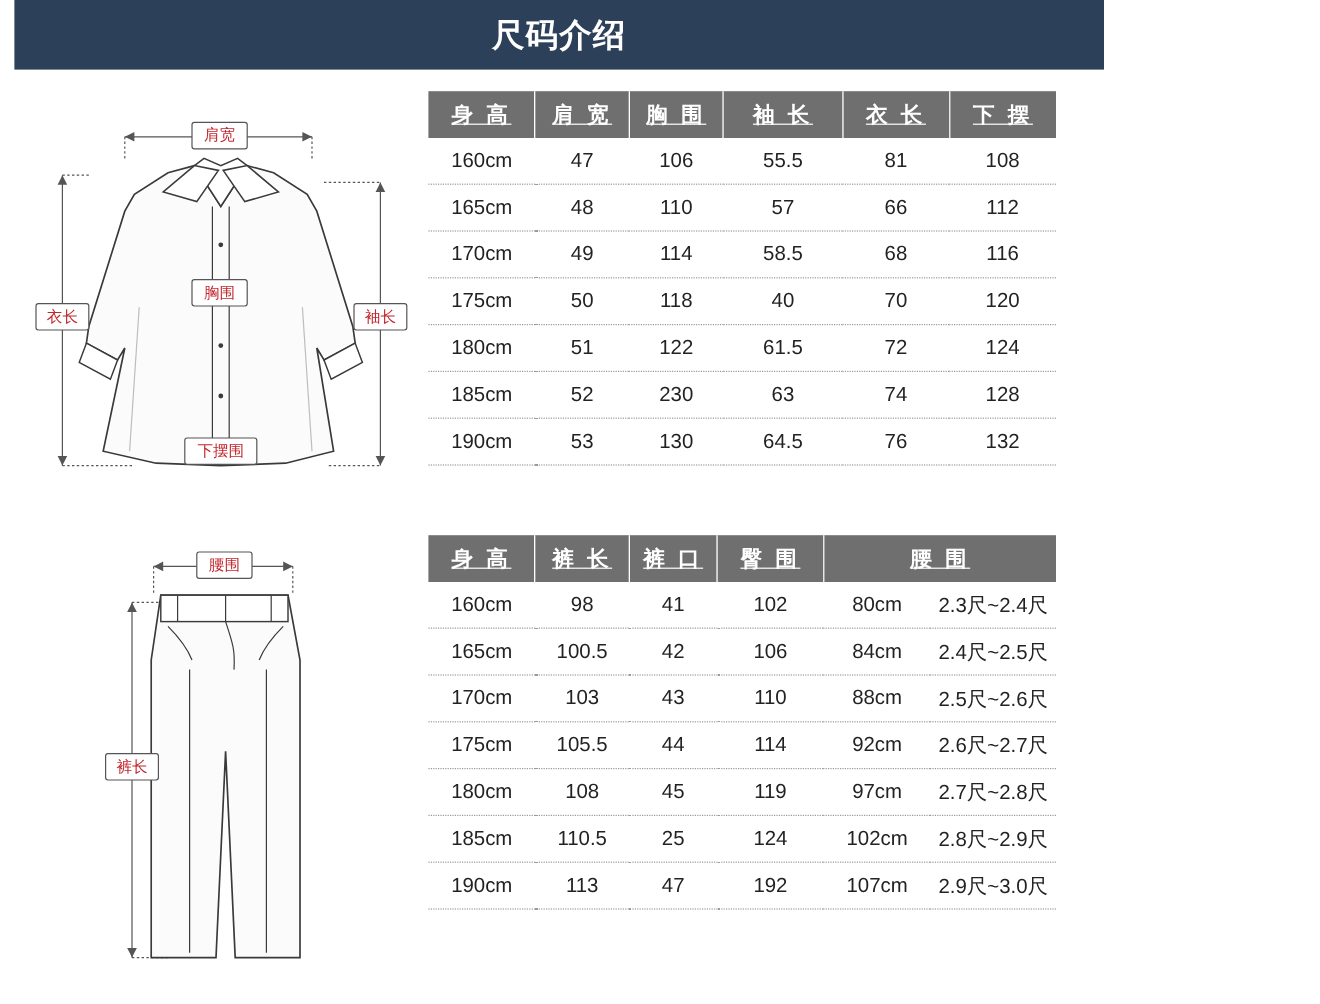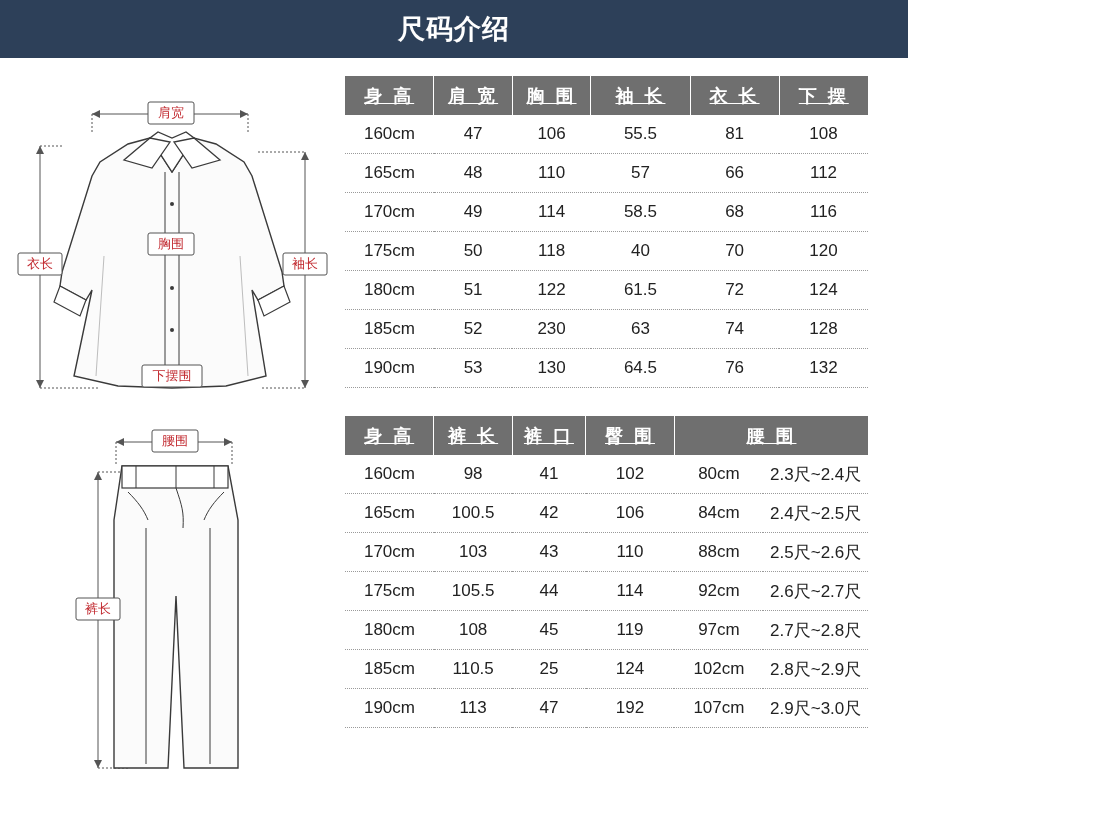--- a/index.html
+++ b/index.html
@@ -11,20 +11,21 @@
     height: 837px;
     background: #ffffff;
     font-family: "Liberation Sans", sans-serif;
     color: #1a1a1a;
     overflow: hidden;
   }
   .page {
     position: relative;
     width: 908px;
     height: 837px;
+    padding-left: 12px;
   }
   
   .header {
     height: 58px;
     background: #2d4059;
     display: flex;
     align-items: center;
     justify-content: center;
     gap: 22px;
   }
@@ -96,21 +97,21 @@
     font-family: "Liberation Sans", sans-serif;
     fill: #c1272d;
   }
   .label-box {
     fill: #ffffff;
     stroke: #555555;
     stroke-width: 1;
   }
 
   .block-top { margin-top: 18px; }
-  .block-bottom { }
+  .block-bottom { margin-top: 30px; }
 </style>
 </head>
 <body>
 
 <div class="page">
 
   <div class="header">
     <span class="title-cn">尺码介绍</span>
   </div>
 

